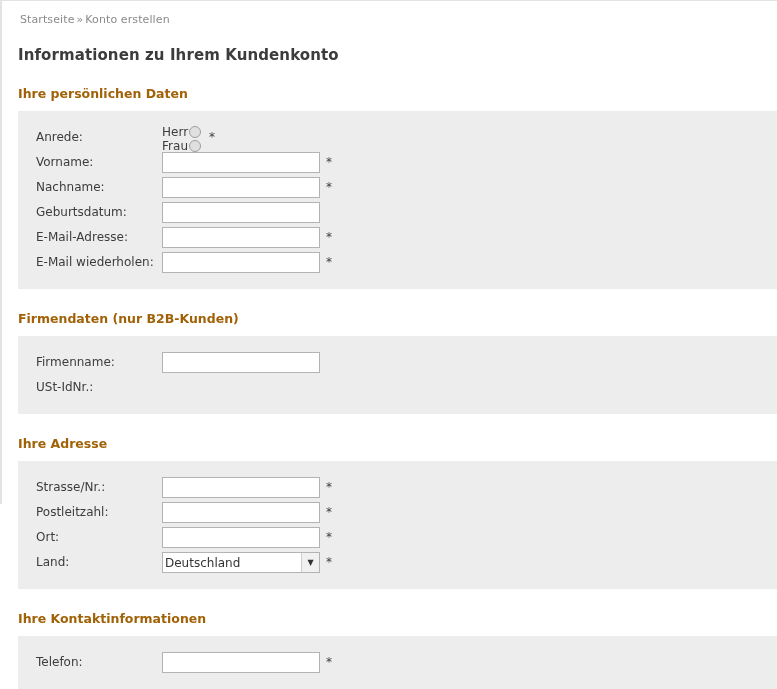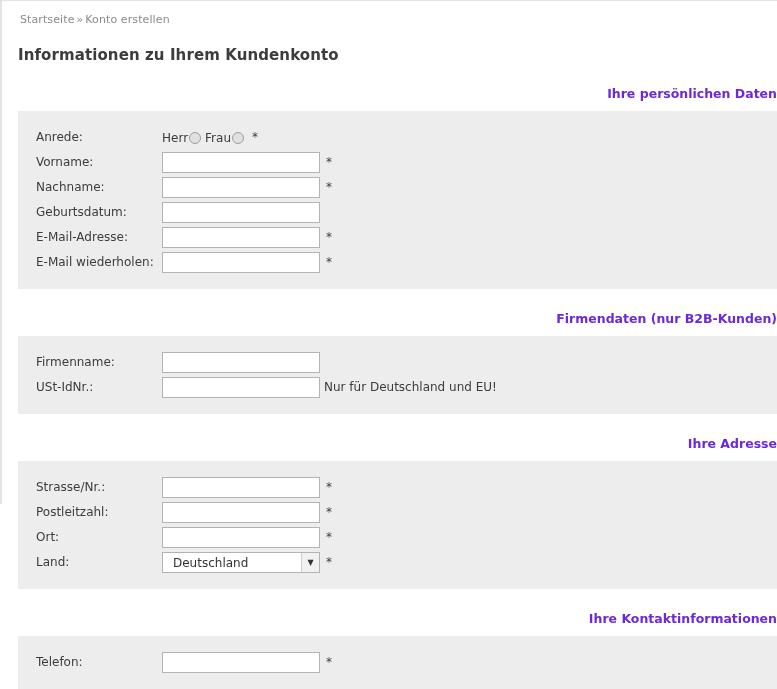--- a/index.html
+++ b/index.html
@@ -45,24 +45,23 @@
     font-size: 15px;
     font-weight: bold;
     color: #3c3c3c;
     margin: 8px 0 22px 0;
     padding: 0;
     letter-spacing: 0.1px;
   }
   h2.section-title {
     font-size: 12.5px;
     font-weight: bold;
-    color: #6d28d9;
+    color: #a16207;
     margin: 0 0 10px 0;
     padding: 0;
-    text-align: right;
   }
   .fieldset {
     background: #ededed;
     padding: 14px 0 14px 0;
     margin: 0 0 22px 0;
     width: 761px;
     box-sizing: border-box;
   }
   .row {
     display: flex;
@@ -95,21 +94,21 @@
   }
   select.sel {
     width: 158px;
     height: 21px;
     box-sizing: border-box;
     border: 1px solid #b3b3b3;
     background: #ffffff;
     font-family: "DejaVu Sans", sans-serif;
     font-size: 12px;
     color: #333333;
-    padding: 1px 10px;
+    padding: 1px 2px;
     outline: none;
     -webkit-appearance: none;
     appearance: none;
   }
   .select-wrap {
     position: relative;
     display: inline-block;
   }
   .select-arrow {
     position: absolute;
@@ -138,20 +137,21 @@
     margin-left: 8px;
     line-height: 25px;
   }
   .note-tight {
     margin-left: 4px;
   }
   .radio-group {
     display: flex;
     align-items: center;
     height: 25px;
+    flex-direction: column;
   }
   .radio-item {
     display: flex;
     align-items: center;
     margin-right: 4px;
   }
   .radio-item .rlabel {
     font-size: 12px;
     color: #3c3c3c;
   }
@@ -244,24 +244,20 @@
 
       <div class="row">
         <div class="label">Firmenname:</div>
         <div class="field">
           <input class="txt" type="text" value="" style="">
         </div>
       </div>
 
       <div class="row">
         <div class="label">USt-IdNr.:</div>
-        <div class="field">
-          <input class="txt" type="text" value="" style="">
-          <span class="note note-tight">Nur für Deutschland und EU!</span>
-        </div>
       </div>
 
     </div>
 
     <h2 class="section-title">Ihre Adresse</h2>
     <div class="fieldset">
 
       <div class="row">
         <div class="label">Strasse/Nr.:</div>
         <div class="field">

